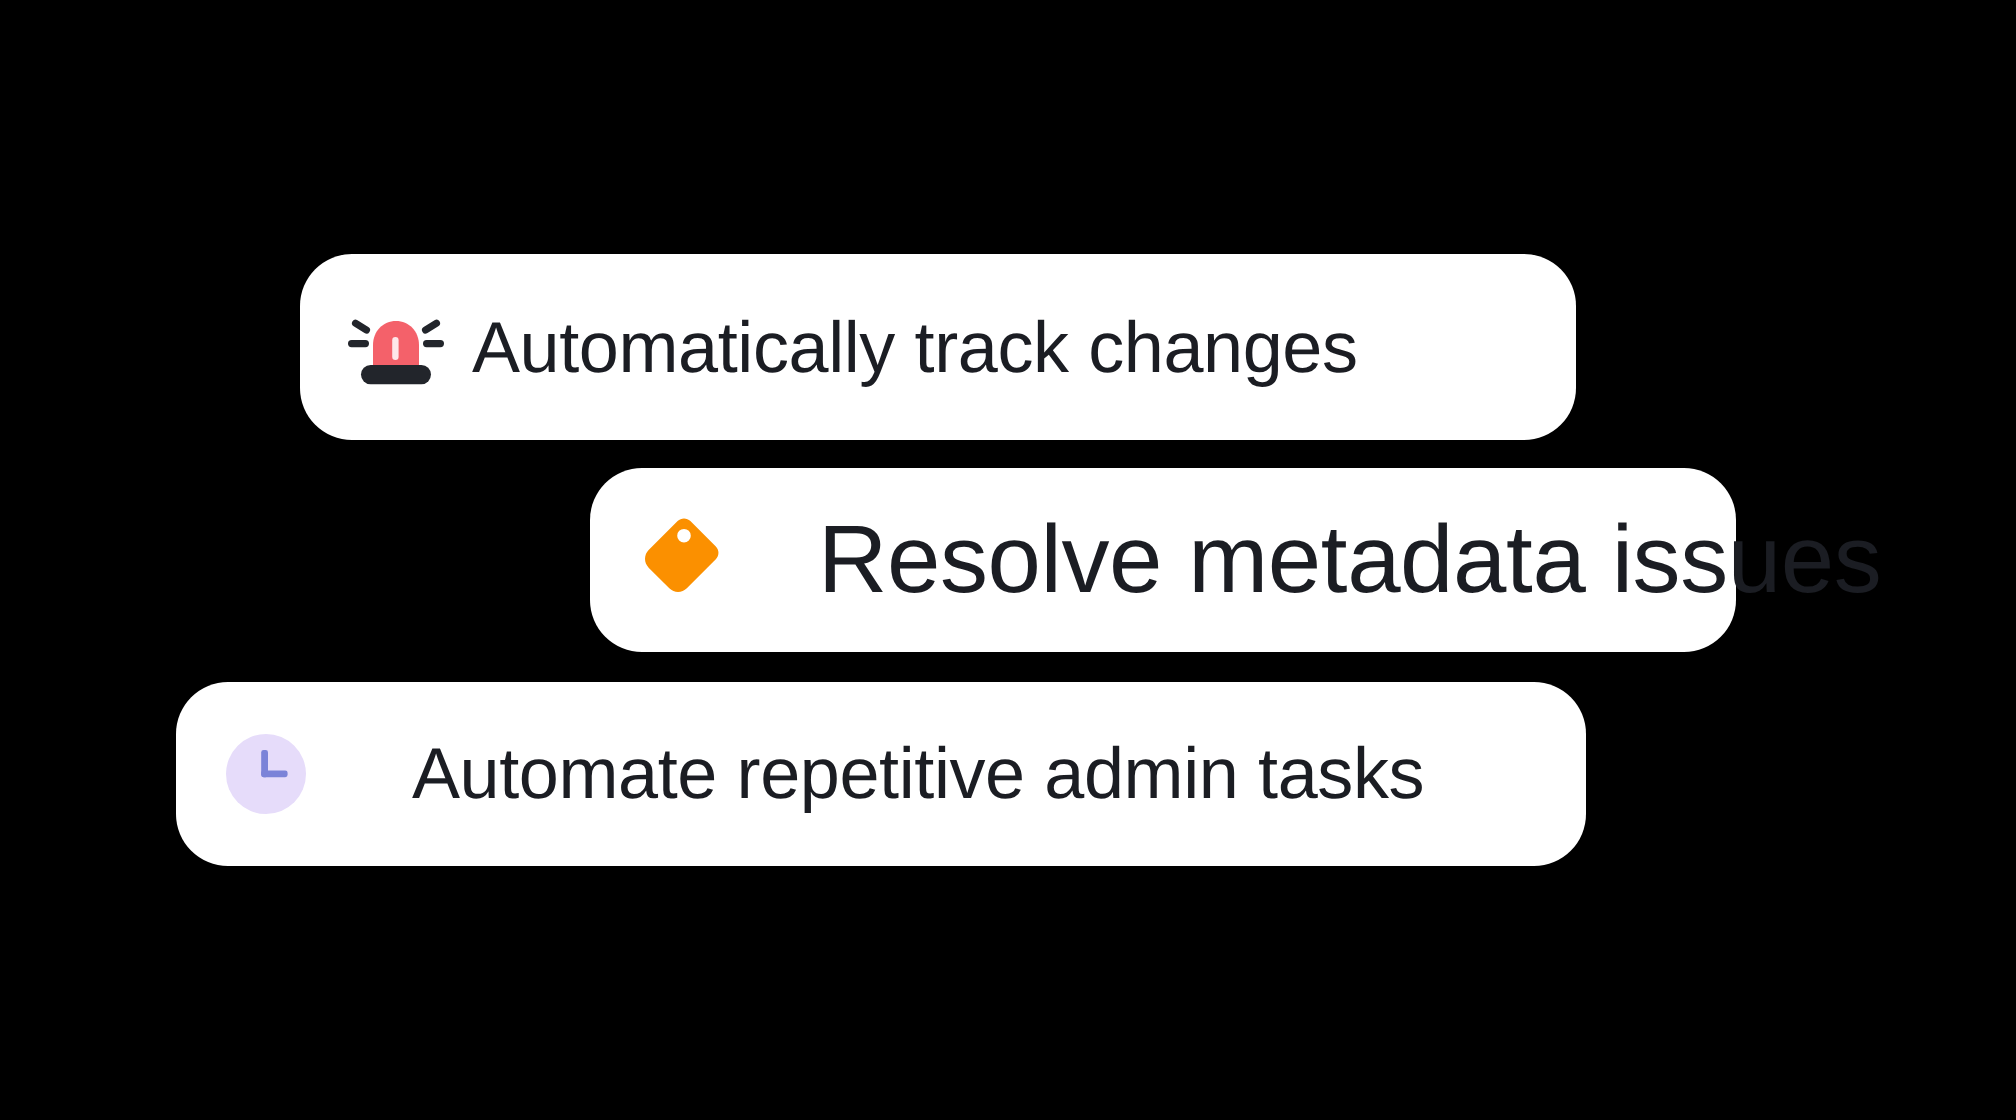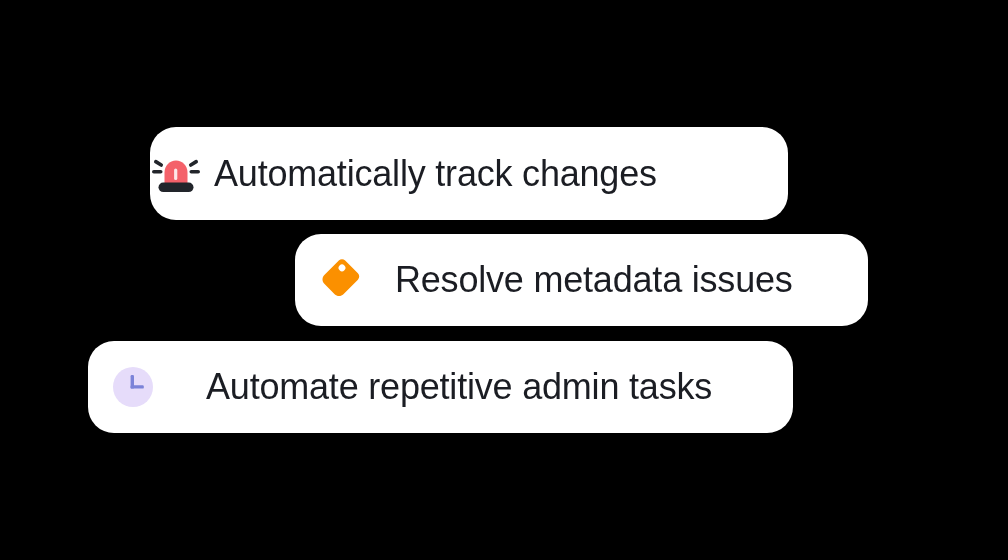--- a/index.html
+++ b/index.html
@@ -41,34 +41,35 @@
     letter-spacing: -0.2px;
     white-space: nowrap;
   }
 
   
   #card-track-changes {
     left: 150px;
     top: 127px;
     width: 638px;
     height: 93px;
+    padding-left: 22px;
   }
   #card-track-changes .card-icon { width: 52px; height: 52px; }
   #card-track-changes .card-label { font-size: 36px; margin-left: 12px; }
 
   
   #card-resolve-metadata {
     left: 295px;
     top: 234px;
     width: 573px;
     height: 92px;
     padding-left: 22px;
   }
   #card-resolve-metadata .card-icon { width: 50px; height: 50px; }
-  #card-resolve-metadata .card-label { font-size: 36px; margin-left: 28px; }
+  #card-resolve-metadata .card-label { font-size: 48px; margin-left: 42px; }
 
   
   #card-automate-admin {
     left: 88px;
     top: 341px;
     width: 705px;
     height: 92px;
     padding-left: 22px;
     gap: 32px;
   }

